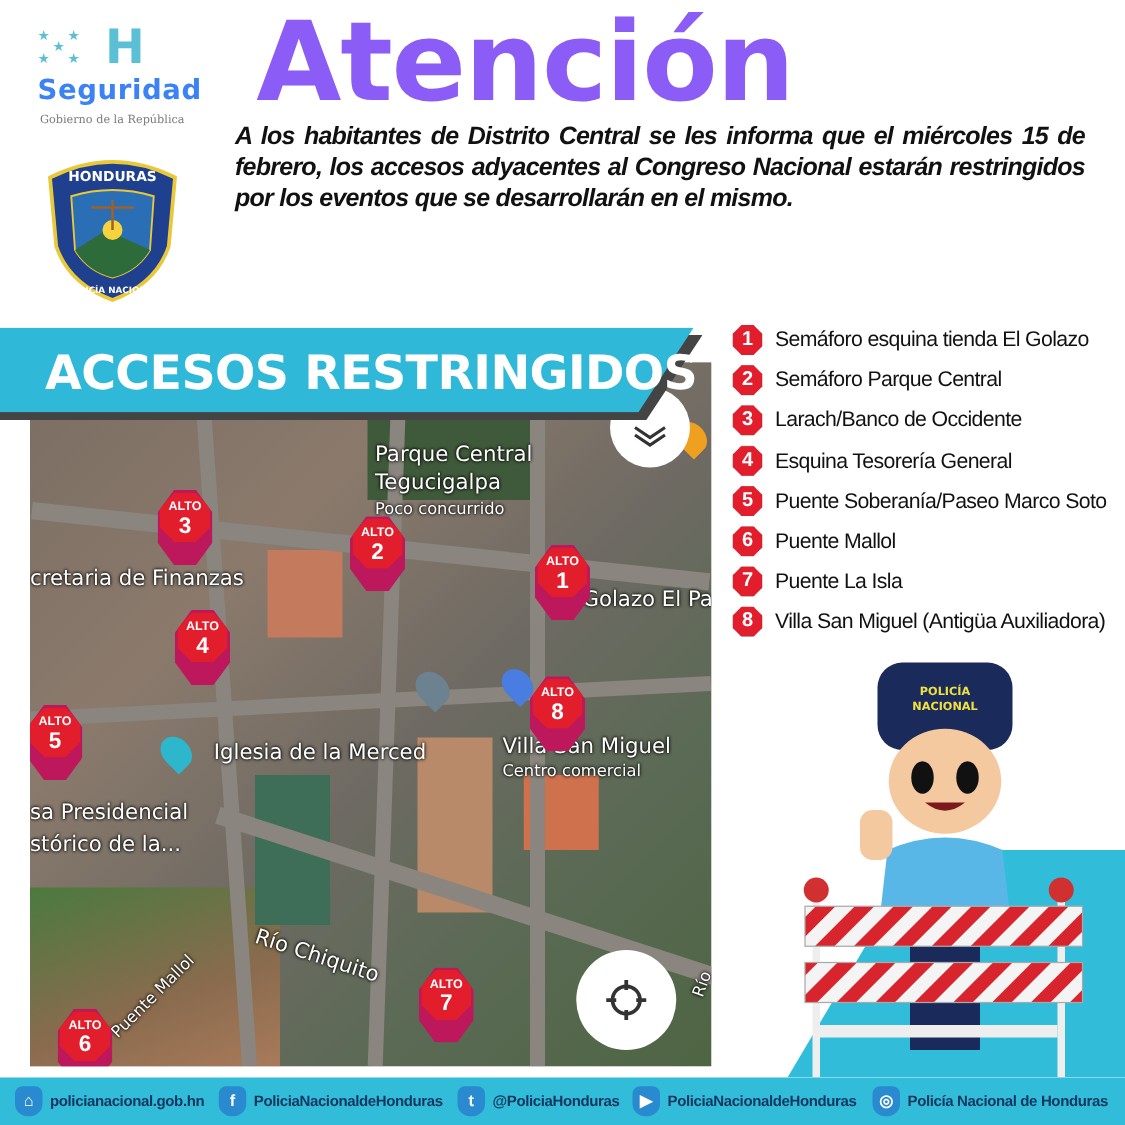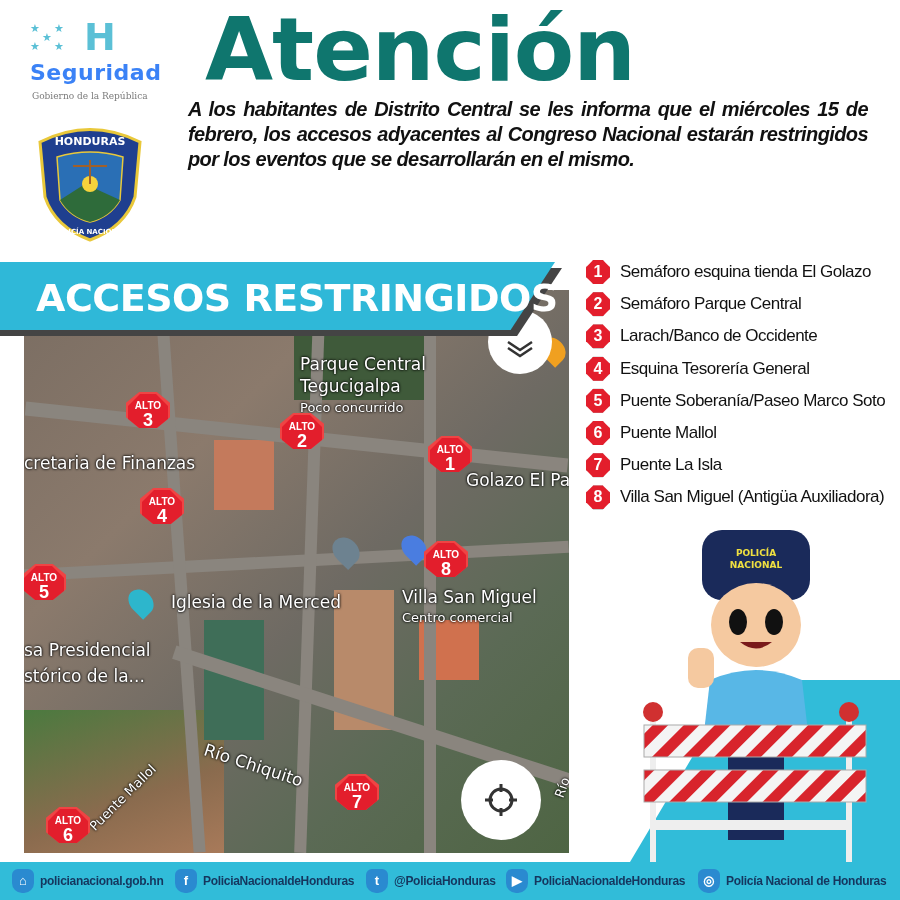--- a/index.html
+++ b/index.html
@@ -4,30 +4,30 @@
 <style>
 *{box-sizing:border-box;margin:0;padding:0}
 body{width:900px;height:900px;overflow:hidden;background:#fff;font-family:"Liberation Sans",sans-serif;position:relative}
 .abs{position:absolute}
 
 .logo-stars{left:30px;top:22px;width:50px;height:30px}
 .logo-h{left:84px;top:18px;font-size:38px;font-weight:bold;color:#5bc0d6;font-family:"DejaVu Sans",sans-serif;line-height:1}
 .logo-seg{left:30px;top:60px;font-size:22px;font-weight:bold;color:#3b82f6;font-family:"DejaVu Sans",sans-serif;letter-spacing:0.5px}
 .logo-gob{left:32px;top:91px;font-size:9px;color:#7a7a7a;font-family:"DejaVu Serif",serif}
 .badge{left:35px;top:122px;width:110px;height:120px}
-.title{left:205px;top:0px;font-size:88px;font-weight:bold;color:#0f766e;font-family:"DejaVu Sans",sans-serif;letter-spacing:-1px;line-height:100px}
+.title{left:205px;top:0px;font-size:88px;font-weight:bold;color:#8b5cf6;font-family:"DejaVu Sans",sans-serif;letter-spacing:-1px;line-height:100px}
 .notice{left:188px;top:97px;width:680px;font-size:20px;font-weight:bold;font-style:italic;color:#111;line-height:25px;text-align:justify;font-family:"Liberation Sans Narrow","Liberation Sans",sans-serif;letter-spacing:-0.6px}
 
 .map{left:24px;top:290px;width:545px;height:563px;overflow:hidden;background:#6e655c}
 .map .bldg{position:absolute}
 .road{position:absolute;background:#8a857e}
 .maplbl{position:absolute;font-size:17px;color:#fff;text-shadow:0 0 2px #000,0 0 3px #000;white-space:nowrap;font-family:"DejaVu Sans",sans-serif}
 .maplbl.green{color:#ffffff}
 .maplbl.small{font-size:13px}
-.alto{position:absolute;width:44px;height:36px;background:#ef4444;clip-path:polygon(30% 0,70% 0,100% 30%,100% 70%,70% 100%,30% 100%,0 70%,0 30%)}
+.alto{position:absolute;width:44px;height:60px;background:#be185d;clip-path:polygon(30% 0,70% 0,100% 30%,100% 70%,70% 100%,30% 100%,0 70%,0 30%)}
 .alto .in{position:absolute;left:2px;top:2px;width:40px;height:40px;background:#e31e2c;clip-path:polygon(30% 0,70% 0,100% 30%,100% 70%,70% 100%,30% 100%,0 70%,0 30%);color:#fff;text-align:center;font-weight:bold}
 .alto .t{font-size:10px;line-height:11px;padding-top:6px;display:block}
 .alto .n{font-size:18px;line-height:18px;display:block}
 .mapbtn{position:absolute;background:#fff;border-radius:50%}
 
 .banner{left:0;top:262px;width:555px;height:68px;background:#2fb8d8;clip-path:polygon(0 0,100% 0,92% 100%,0 100%)}
 .banner-shadow{left:0;top:268px;width:562px;height:68px;background:#444;clip-path:polygon(0 0,100% 0,92% 100%,0 100%)}
 .banner-txt{left:36px;top:276px;font-size:38px;font-weight:bold;color:#fff;font-family:"DejaVu Sans",sans-serif;letter-spacing:-0.5px}
 
 .list{left:586px;top:256px;width:314px}

